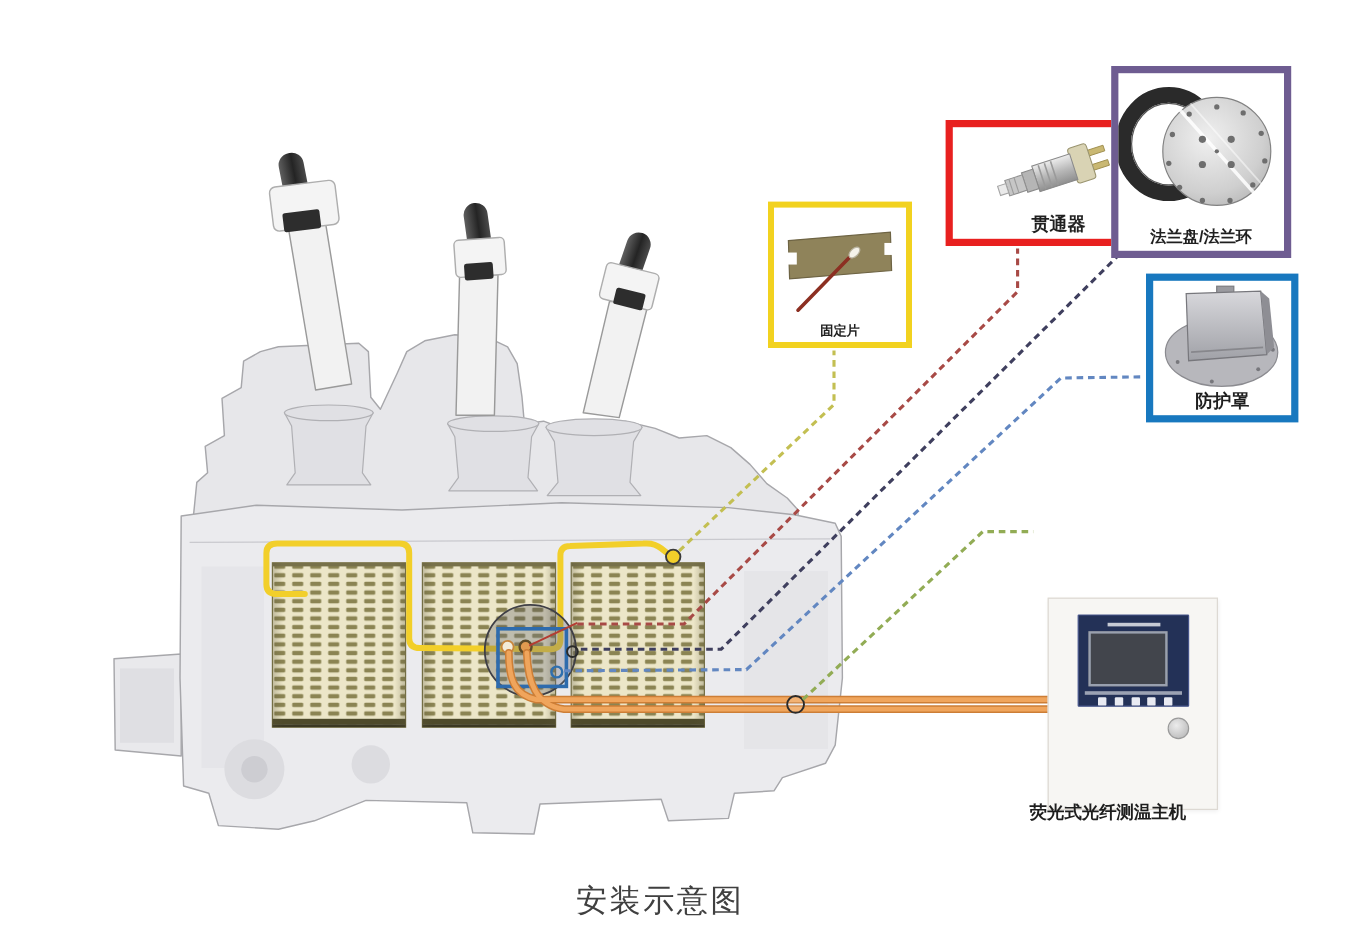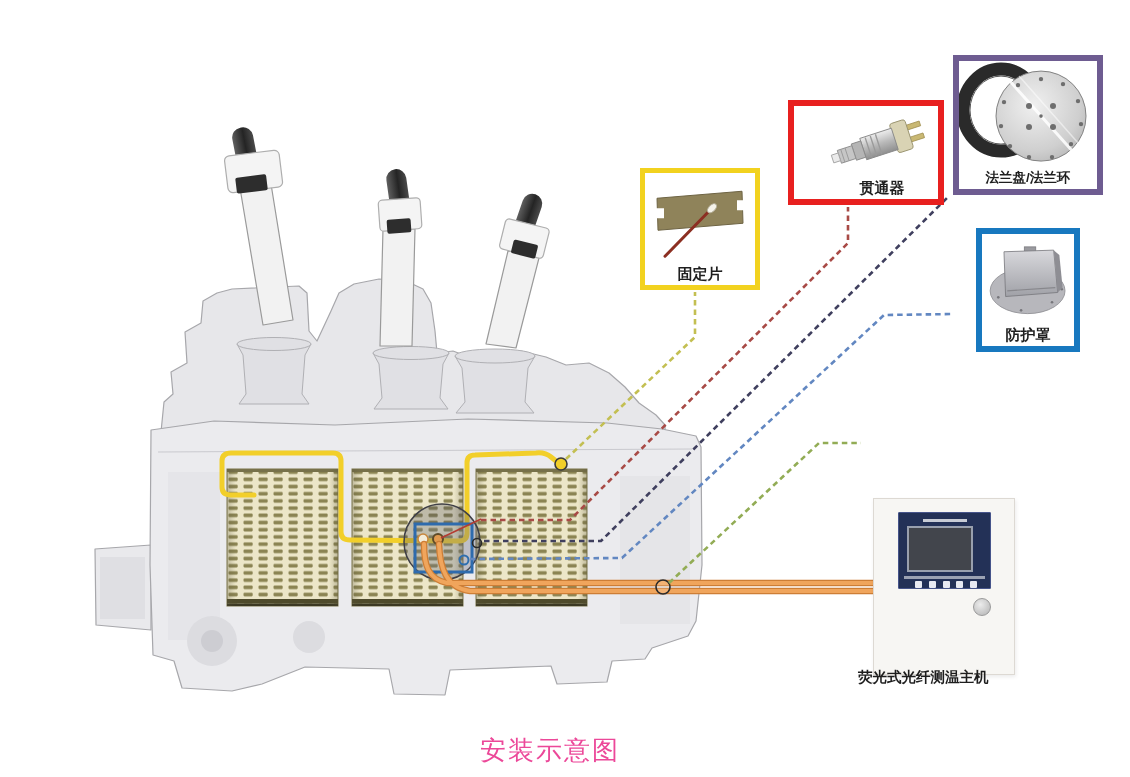--- a/index.html
+++ b/index.html
@@ -12,24 +12,24 @@
     position:absolute;background:#ffffff;box-sizing:border-box;border-style:solid;
     display:flex;flex-direction:column;align-items:center;z-index:3;
   }
   .comp-box .thumb{flex:1 1 auto;width:100%;}
   .comp-label{
     flex:0 0 auto;font-weight:bold;color:#1f1f1f;text-align:center;
     padding-bottom:3px;line-height:1.1;white-space:nowrap;
   }
   #box-fixing  {left:640px;top:168px;width:120px;height:122px;border-width:5px;border-color:#F2D21F;}
   #box-feed    {left:788px;top:100px;width:156px;height:105px;border-width:6px;border-color:#E8201F;padding-left:32px;}
-  #box-flange  {left:953px;top:55px; width:150px;height:140px;border-width:6px;border-color:#6E5C91;}
-  #box-shield  {left:976px;top:228px;width:104px;height:124px;border-width:6px;border-color:#1878BF;align-items:center;}
+  #box-flange  {left:926px;top:55px; width:150px;height:160px;border-width:6px;border-color:#6E5C91;}
+  #box-shield  {left:955px;top:228px;width:127px;height:124px;border-width:6px;border-color:#1878BF;align-items:center;}
   #box-fiber   {left:862px;top:377px;width:110px;height:111px;border-width:6px;border-color:#6FA22E;}
-  #box-fixing .comp-label{font-size:15px;}
+  #box-fixing .comp-label{font-size:11px;}
   #box-feed   .comp-label{font-size:15px;}
   #box-flange .comp-label{font-size:13.5px;}
   #box-shield .comp-label{font-size:15px;}
   #box-fiber  .comp-label{font-size:15px;}
   .host{
     position:absolute;left:873px;top:498px;width:142px;height:177px;z-index:3;
     background:#f7f6f3;border:1px solid #ddd9d3;box-sizing:border-box;
     box-shadow:1px 2px 4px rgba(0,0,0,0.08);
   }
   .host-panel{
@@ -47,21 +47,21 @@
   .host-knob{
     position:absolute;left:99px;top:99px;width:18px;height:18px;border-radius:50%;
     background:radial-gradient(circle at 40% 35%, #ececec, #b2b2b2);border:1px solid #9a9a9a;box-sizing:border-box;
   }
   .host-label{
     position:absolute;left:858px;top:668px;width:172px;z-index:3;
     font-size:14.5px;font-weight:bold;color:#1e1e1e;white-space:nowrap;
   }
   .caption{
     position:absolute;left:400px;top:733px;width:300px;text-align:center;z-index:3;
-    font-size:26px;letter-spacing:2px;color:#ec4899;
+    font-size:26px;letter-spacing:2px;color:#404040;
   }
 </style>
 </head>
 <body>
 
 <div class="canvas">
 
   <svg class="scene" viewBox="0 0 1130 777">
     <defs>
       <pattern id="coilPat" width="15" height="7.2" patternUnits="userSpaceOnUse">

